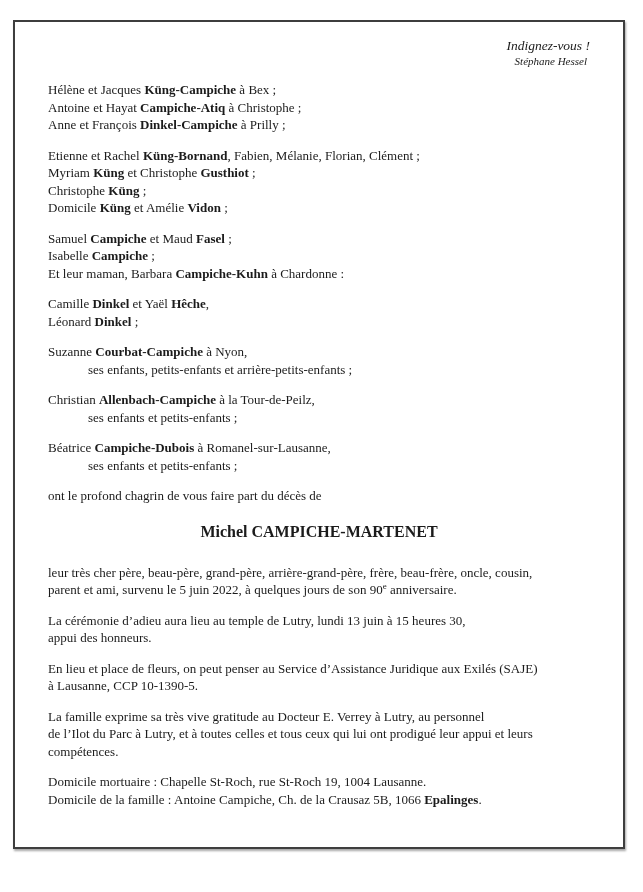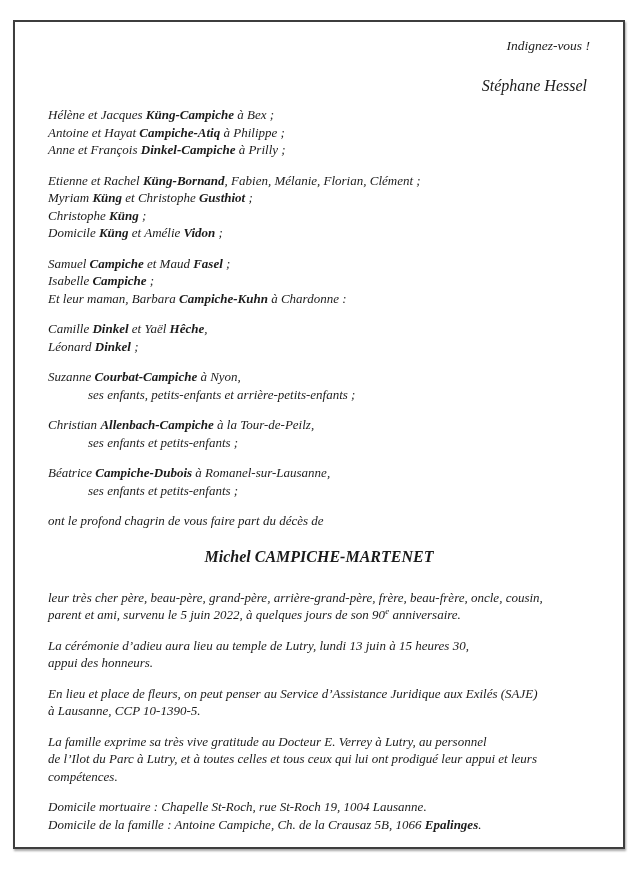--- a/index.html
+++ b/index.html
@@ -31,23 +31,23 @@
     color: #1b1b1b;
     font-size: 13px;
     line-height: 17.5px;
   }
   .epigraph {
     text-align: right;
     font-style: italic;
     margin: 2px 0 13px 0;
   }
   .epigraph .quote { font-size: 13.5px; line-height: 17px; }
-  .epigraph .author { font-size: 16px; line-height: 14px; padding-right: 3px; margin-top: 25px; }
+  .epigraph .author { font-size: 11px; line-height: 14px; padding-right: 3px; }
   .para { margin: 0 0 13px 0; }
-  .line { white-space: nowrap; font-style: italic; }
+  .line { white-space: nowrap; }
   .line.indent { padding-left: 40px; }
   .bold { font-weight: bold; }
   .para.title {
     text-align: center;
     font-weight: bold;
     font-size: 16px;
     line-height: 23px;
     margin: 15px 0 21px 0;
   }
   sup { font-size: 9px; line-height: 0; vertical-align: super; }
@@ -57,21 +57,21 @@
 
 <div class="canvas">
   <div class="page">
     <div class="epigraph">
       <div class="quote">Indignez-vous !</div>
       <div class="author">Stéphane Hessel</div>
     </div>
     <div>
         <div class="para">
           <div class="line"><span>Hélène et Jacques </span><span class="bold">Küng-Campiche</span><span> à Bex ;</span></div>
-          <div class="line"><span>Antoine et Hayat </span><span class="bold">Campiche-Atiq</span><span> à Philippe ;</span></div>
+          <div class="line"><span>Antoine et Hayat </span><span class="bold">Campiche-Atiq</span><span> à Christophe ;</span></div>
           <div class="line"><span>Anne et François </span><span class="bold">Dinkel-Campiche</span><span> à Prilly ;</span></div>
         </div>
         <div class="para">
           <div class="line"><span>Etienne et Rachel </span><span class="bold">Küng-Bornand</span><span>, Fabien, Mélanie, Florian, Clément ;</span></div>
           <div class="line"><span>Myriam </span><span class="bold">Küng</span><span> et Christophe </span><span class="bold">Gusthiot</span><span> ;</span></div>
           <div class="line"><span>Christophe </span><span class="bold">Küng</span><span> ;</span></div>
           <div class="line"><span>Domicile </span><span class="bold">Küng</span><span> et Amélie </span><span class="bold">Vidon</span><span> ;</span></div>
         </div>
         <div class="para">
           <div class="line"><span>Samuel </span><span class="bold">Campiche</span><span> et Maud </span><span class="bold">Fasel</span><span> ;</span></div>

